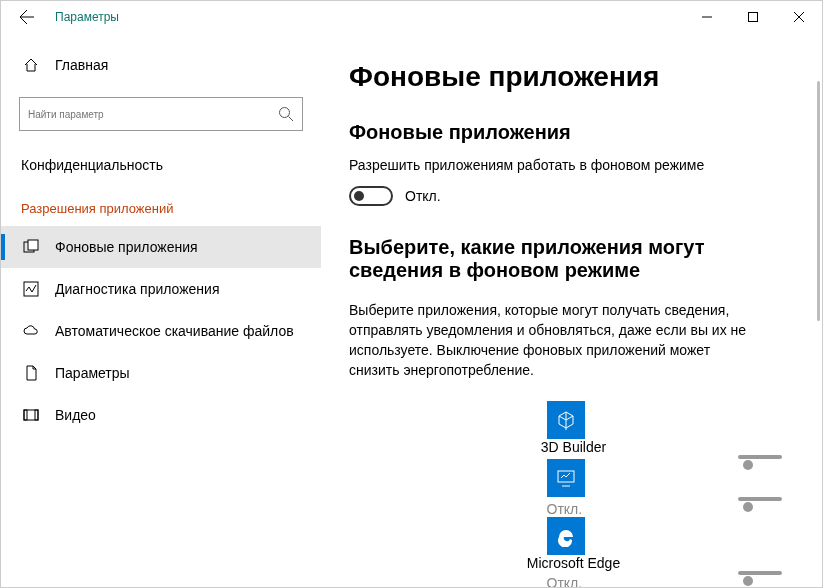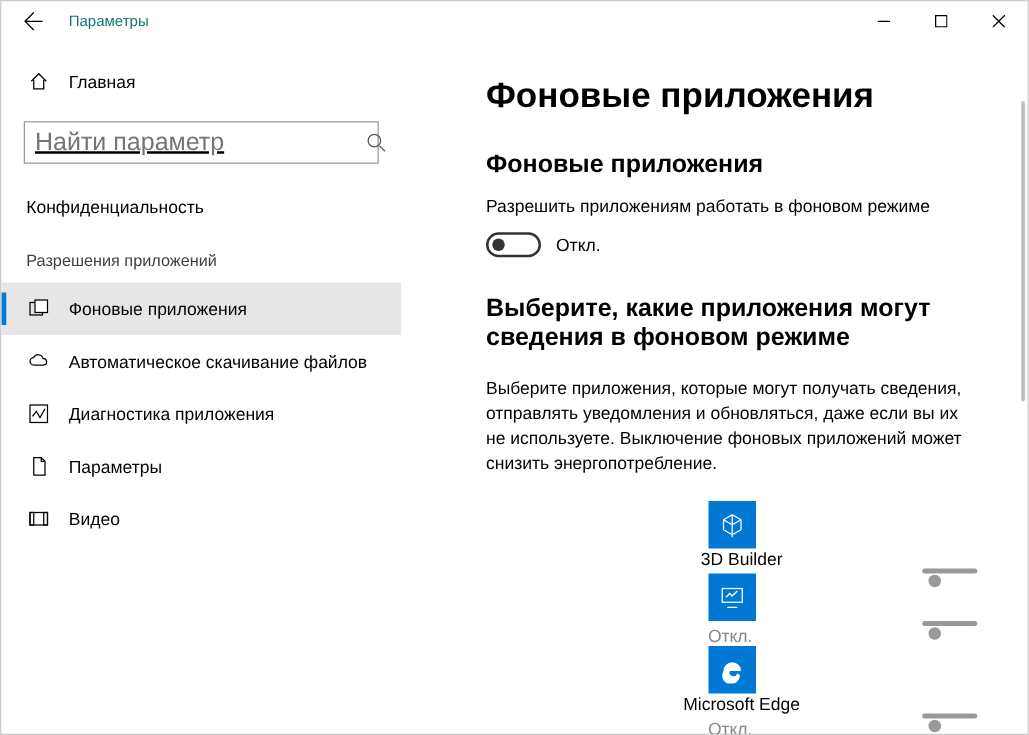--- a/index.html
+++ b/index.html
@@ -5,32 +5,32 @@
 * { margin: 0; padding: 0; box-sizing: border-box; font-family: "Segoe UI", Tahoma, sans-serif; }
 body { background: #fff; width: 823px; height: 588px; overflow: hidden; border: 1px solid #ccc; position: relative; }
 
 .titlebar { height: 32px; display: flex; align-items: center; padding: 0 0 0 12px; }
 .back-btn { width: 28px; height: 28px; display: flex; align-items: center; justify-content: center; cursor: pointer; }
 .win-title { font-size: 12px; margin-left: 14px; color: #0f766e; }
 .win-controls { margin-left: auto; display: flex; }
 .win-btn { width: 46px; height: 32px; display: flex; align-items: center; justify-content: center; cursor: pointer; }
 .win-btn svg { width: 10px; height: 10px; }
 
-.main { display: flex; height: calc(100% - 32px); gap: 40px; }
+.main { display: flex; height: calc(100% - 32px); }
 .sidebar { width: 320px; padding: 12px 0 0 0; overflow-y: auto; }
 .home-row { display: flex; align-items: center; padding: 8px 20px; cursor: pointer; height: 40px; }
 .home-row .icon { width: 20px; display: flex; align-items: center; justify-content: center; }
 .home-row span.label { margin-left: 14px; font-size: 14px; }
 
 .search-box { margin: 12px 18px; border: 1px solid #999; height: 34px; display: flex; align-items: center; padding: 0 8px; background: #fff; }
-.search-box input { border: none; outline: none; flex: 1; font-size: 20px; background: transparent; text-decoration: underline; }
+.search-box input { border: none; outline: none; flex: 1; font-size: 10px; background: transparent; }
 .search-box .sicon { width: 16px; height: 16px; }
 
 .section-title { padding: 14px 20px 10px; font-size: 14px; font-weight: 400; }
-.group-title { padding: 18px 20px 10px; font-size: 13px; color: #404040; }
+.group-title { padding: 18px 20px 10px; font-size: 13px; color: #c2410c; }
 
 .nav-item { display: flex; align-items: center; height: 42px; padding: 0 20px; cursor: pointer; position: relative; }
 .nav-item .icon { width: 20px; display: flex; align-items: center; justify-content: center; }
 .nav-item .label { margin-left: 14px; font-size: 14px; }
 .nav-item.active::before { content: ""; position: absolute; left: 0; top: 8px; bottom: 8px; width: 4px; background: #0078D4; }
 .nav-item.active { background: #e6e6e6; }
 
 .content { flex: 1; padding: 28px 40px 20px 28px; overflow-y: auto; position: relative; }
 .content h1 { font-size: 28px; font-weight: 600; margin-bottom: 28px; }
 .content h2 { font-size: 20px; font-weight: 600; margin-bottom: 12px; margin-top: 8px; }
@@ -107,33 +107,33 @@
           <svg width="16" height="16" viewBox="0 0 16 16">
             <rect x="1" y="3" width="10" height="10" stroke="#000" fill="none"></rect>
             <rect x="5" y="1" width="10" height="10" stroke="#000" fill="#fff"></rect>
           </svg>
         </span>
       <span class="label">Фоновые приложения</span>
     </div>
     <div class="nav-item">
       <span class="icon">
           <svg width="16" height="16" viewBox="0 0 16 16">
-            <path d="M4 11a3 3 0 010-6 4 4 0 017.5 1A2.5 2.5 0 0112 11H4z" stroke="#000" fill="none"></path>
-          </svg>
-        </span>
-      <span class="label">Автоматическое скачивание файлов</span>
-    </div>
-    <div class="nav-item">
-      <span class="icon">
-          <svg width="16" height="16" viewBox="0 0 16 16">
             <rect x="1" y="1" width="14" height="14" stroke="#000" fill="none"></rect>
             <path d="M3 10 L6 6 L9 11 L13 4" stroke="#000" fill="none"></path>
           </svg>
         </span>
       <span class="label">Диагностика приложения</span>
+    </div>
+    <div class="nav-item">
+      <span class="icon">
+          <svg width="16" height="16" viewBox="0 0 16 16">
+            <path d="M4 11a3 3 0 010-6 4 4 0 017.5 1A2.5 2.5 0 0112 11H4z" stroke="#000" fill="none"></path>
+          </svg>
+        </span>
+      <span class="label">Автоматическое скачивание файлов</span>
     </div>
     <div class="nav-item">
       <span class="icon">
           <svg width="16" height="16" viewBox="0 0 16 16">
             <path d="M4 1h6l3 3v11H4z" stroke="#000" fill="none"></path>
             <path d="M10 1v3h3" stroke="#000" fill="none"></path>
           </svg>
         </span>
       <span class="label">Параметры</span>
     </div>

